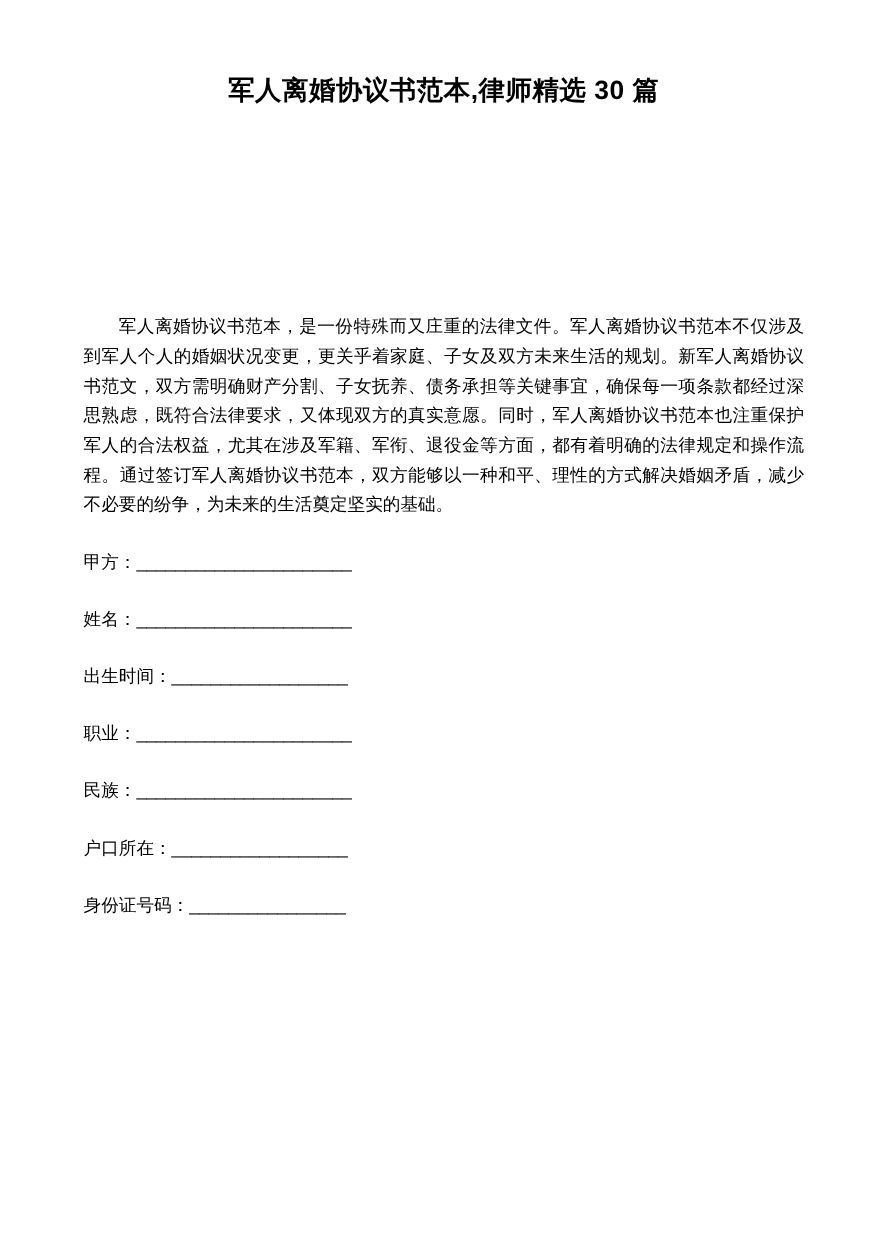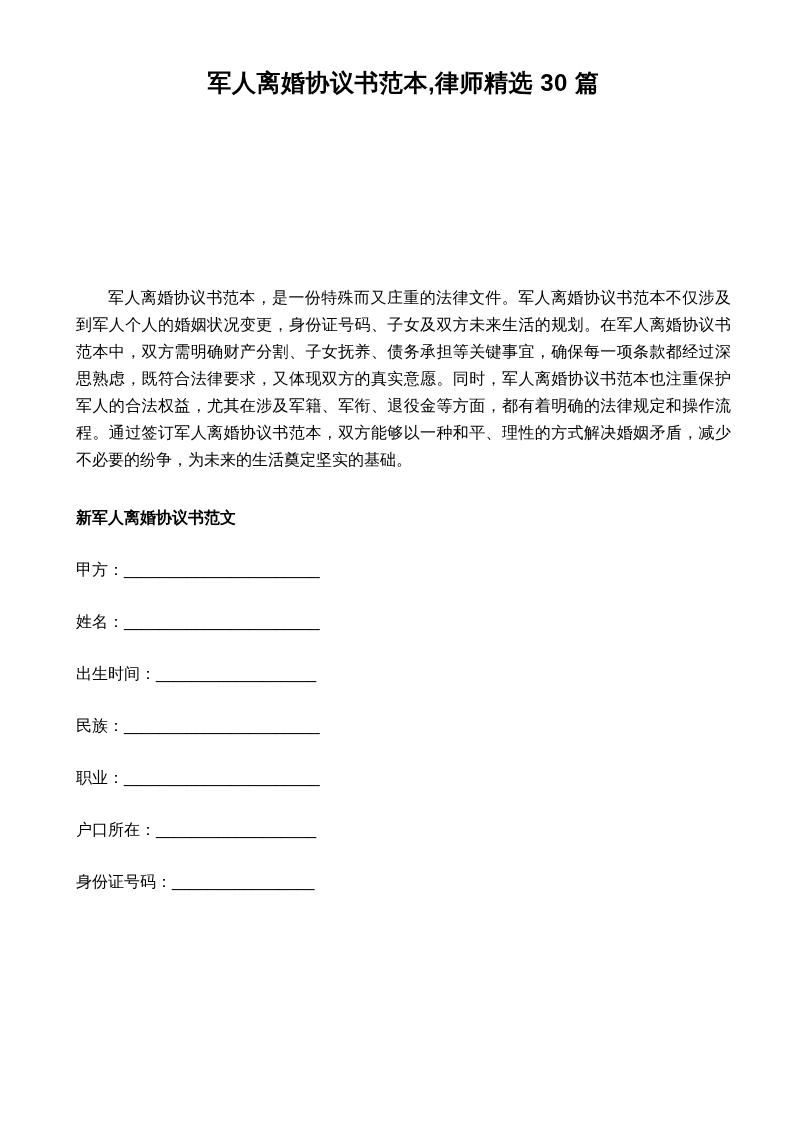--- a/index.html
+++ b/index.html
@@ -55,43 +55,42 @@
     letter-spacing: 0;
   }
 </style>
 </head>
 <body>
 
 <div class="page">
 
   <h1 class="doc-title">军人离婚协议书范本,律师精选 30 篇</h1>
 
-  <p class="intro">军人离婚协议书范本，是一份特殊而又庄重的法律文件。军人离婚协议书范本不仅涉及到军人个人的婚姻状况变更，身份证号码、子女及双方未来生活的规划。在军人离婚协议书范本中，双方需明确财产分割、子女抚养、债务承担等关键事宜，确保每一项条款都经过深思熟虑，既符合法律要求，又体现双方的真实意愿。同时，军人离婚协议书范本也注重保护军人的合法权益，尤其在涉及军籍、军衔、退役金等方面，都有着明确的法律规定和操作流程。通过签订军人离婚协议书范本，双方能够以一种和平、理性的方式解决婚姻矛盾，减少不必要的纷争，为未来的生活奠定坚实的基础。</p>
+  <p class="intro">军人离婚协议书范本，是一份特殊而又庄重的法律文件。军人离婚协议书范本不仅涉及到军人个人的婚姻状况变更，更关乎着家庭、子女及双方未来生活的规划。新军人离婚协议书范文，双方需明确财产分割、子女抚养、债务承担等关键事宜，确保每一项条款都经过深思熟虑，既符合法律要求，又体现双方的真实意愿。同时，军人离婚协议书范本也注重保护军人的合法权益，尤其在涉及军籍、军衔、退役金等方面，都有着明确的法律规定和操作流程。通过签订军人离婚协议书范本，双方能够以一种和平、理性的方式解决婚姻矛盾，减少不必要的纷争，为未来的生活奠定坚实的基础。</p>
 
-  <h2 class="section-heading">新军人离婚协议书范文</h2>
 
   <p class="field-row">
     <span class="field-label">甲方：</span><span class="field-blank">______________________</span>
   </p>
 
   <p class="field-row">
     <span class="field-label">姓名：</span><span class="field-blank">______________________</span>
   </p>
 
 
   <p class="field-row">
     <span class="field-label">出生时间：</span><span class="field-blank">__________________</span>
   </p>
 
   <p class="field-row">
-    <span class="field-label">民族：</span><span class="field-blank">______________________</span>
+    <span class="field-label">职业：</span><span class="field-blank">______________________</span>
   </p>
 
   <p class="field-row">
-    <span class="field-label">职业：</span><span class="field-blank">______________________</span>
+    <span class="field-label">民族：</span><span class="field-blank">______________________</span>
   </p>
 
   <p class="field-row">
     <span class="field-label">户口所在：</span><span class="field-blank">__________________</span>
   </p>
 
 
   <p class="field-row">
     <span class="field-label">身份证号码：</span><span class="field-blank">________________</span>
   </p>

